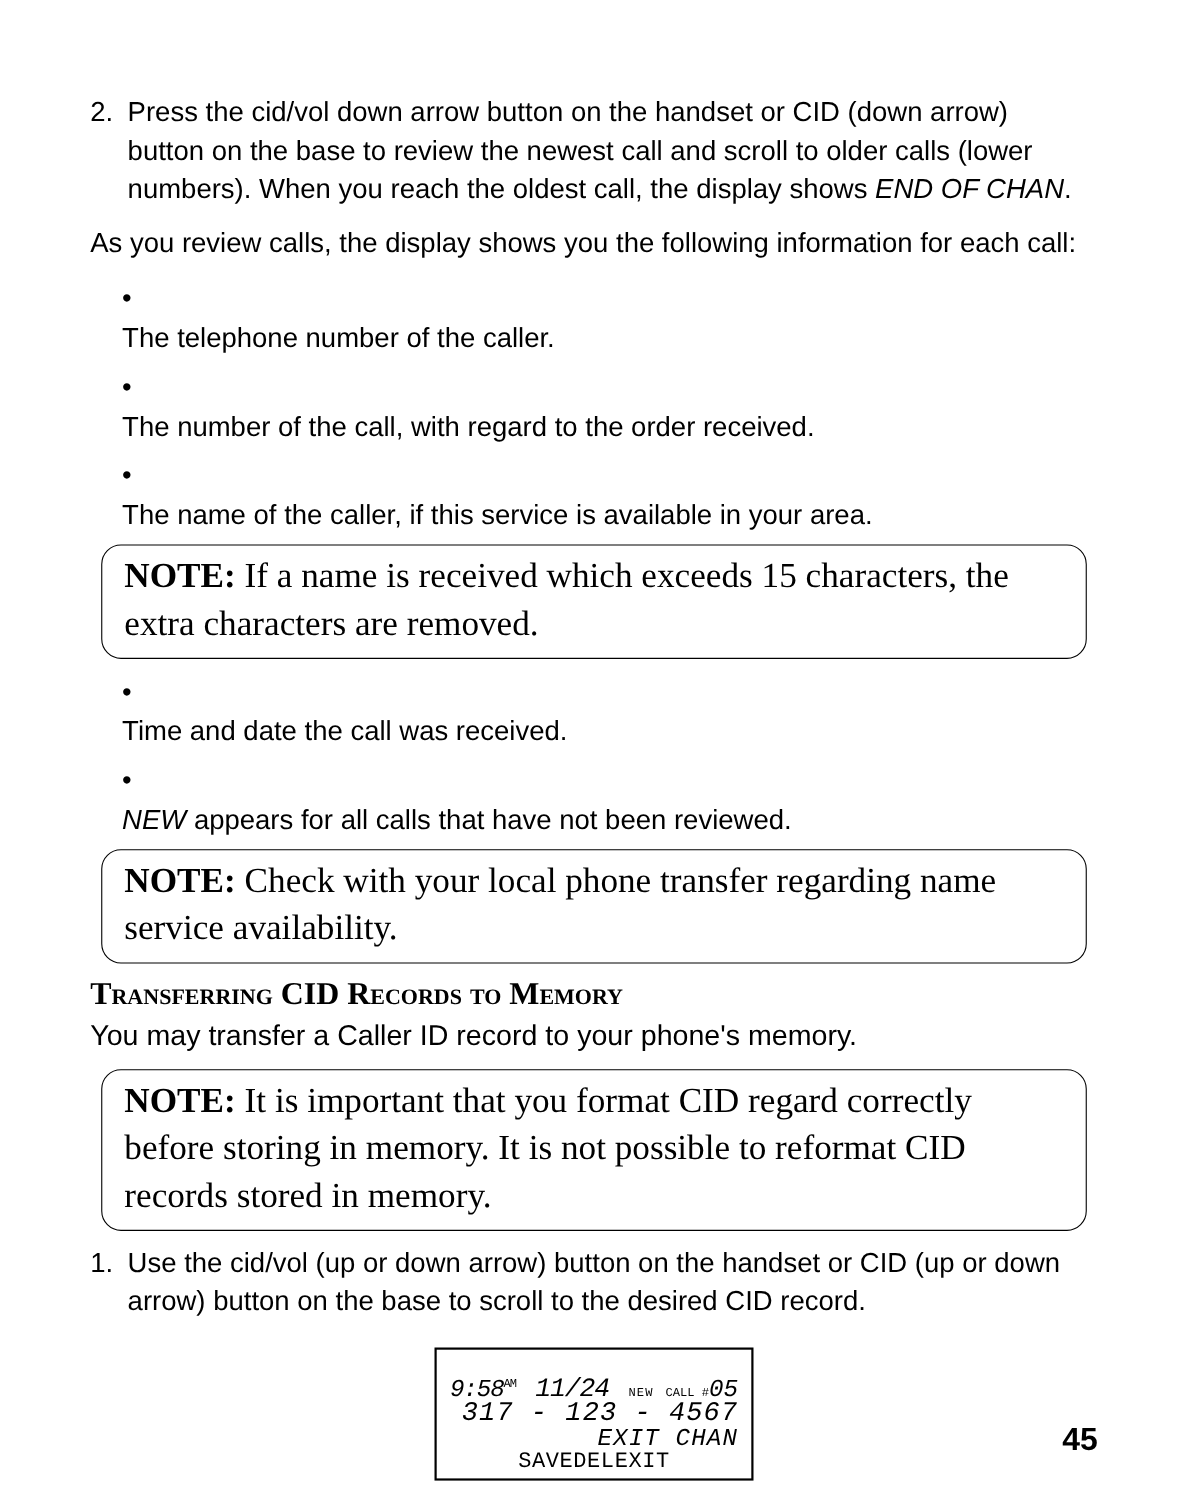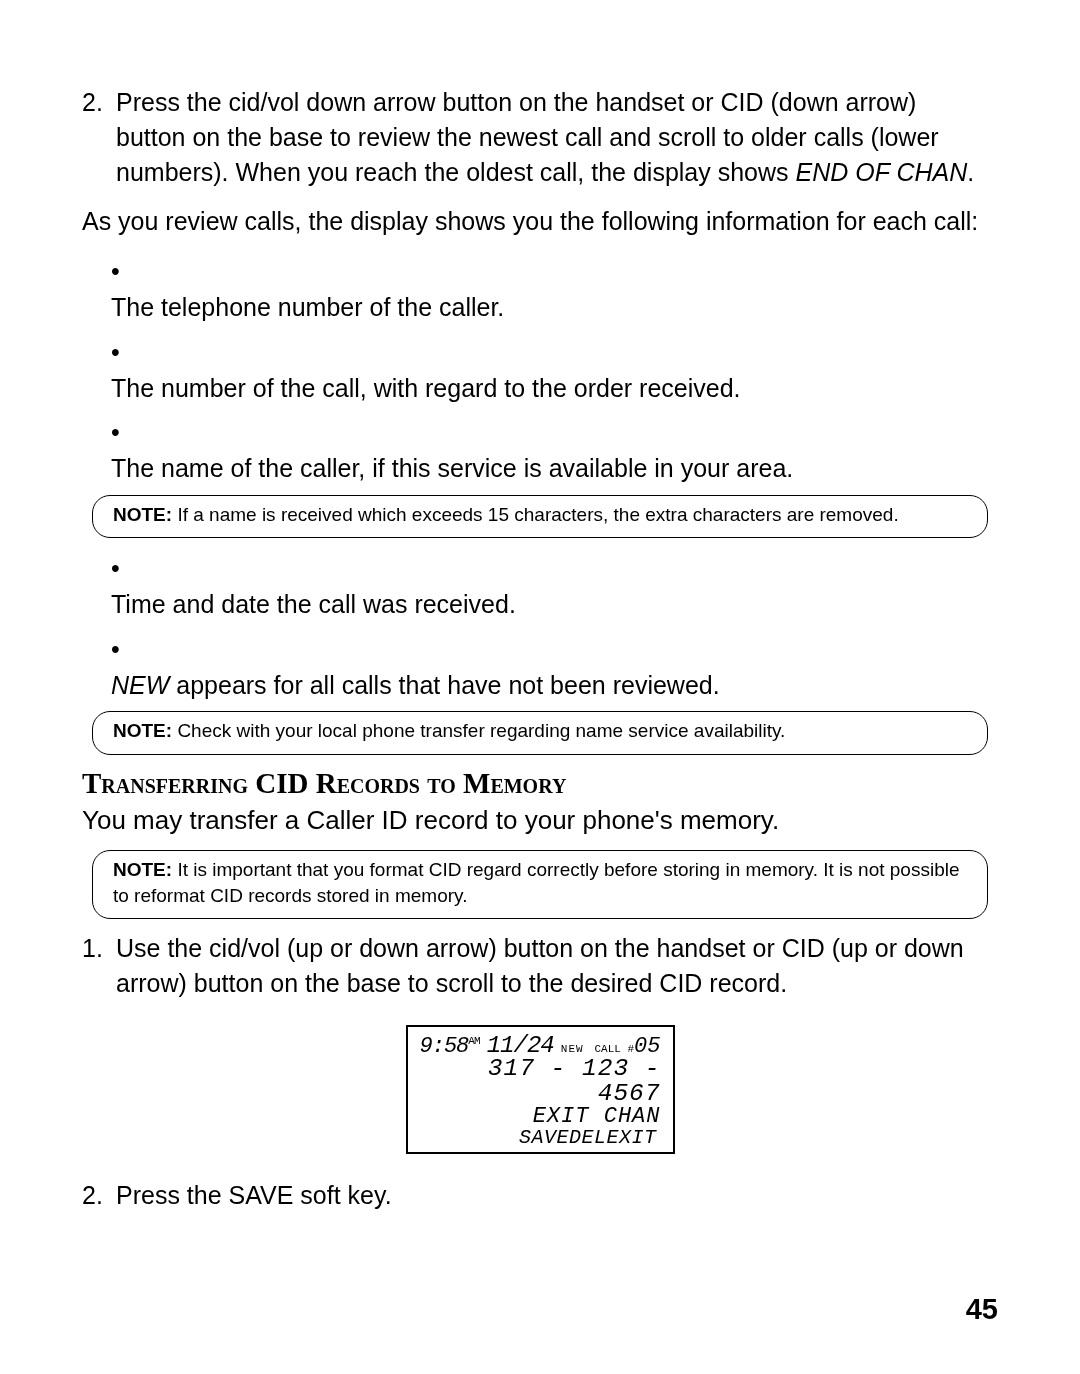--- a/index.html
+++ b/index.html
@@ -52,45 +52,45 @@
       vertical-align: top;
     }
     .italic {
       font-style: italic;
     }
     .note-box {
       border: 1.5px solid #000;
       border-radius: 18px;
       padding: 6px 20px 10px 20px;
       margin: 6px 10px 12px 10px;
-      font-family: Liberation Sans, sans-serif;
-      font-size: 19px;
+      font-family: Liberation Serif, serif;
+      font-size: 32px;
       line-height: 1.35;
     }
     .note-label {
       font-weight: bold;
     }
     .heading {
       font-family: Georgia, 'Times New Roman', serif;
       font-weight: bold;
       font-size: 29px;
       font-variant: small-caps;
       margin-top: 10px;
       margin-bottom: 2px;
     }
     .sub-para {
       font-size: 26px;
       line-height: 1.4;
       margin-bottom: 12px;
     }
     .lcd-box {
       border: 2px solid #000;
-      width: 269px;
+      width: 290px;
       margin: 24px auto 24px auto;
-      padding: 6px 12px 4px 12px;
+      padding: 24px 12px 4px 12px;
       font-family: 'Courier New', monospace;
       font-size: 18px;
       line-height: 1.05;
       position: relative;
     }
     .lcd-row1 {
       display: flex;
       align-items: baseline;
       justify-content: space-between;
       font-style: italic;
@@ -129,23 +129,22 @@
     }
     .lcd-row3 {
       text-align: right;
       font-size: 22px;
       font-style: italic;
       letter-spacing: 1px;
       margin-top: -2px;
     }
     .lcd-row4 {
       display: flex;
-      justify-content: flex-end;
+      justify-content: center;
       font-size: 20px;
-      font-style: italic;
       letter-spacing: 0.5px;
       margin-top: -1px;
       padding: 0 4px;
     }
     .page-num {
       position: absolute;
       bottom: 48px;
       right: 82px;
       font-weight: bold;
       font-size: 29px;

